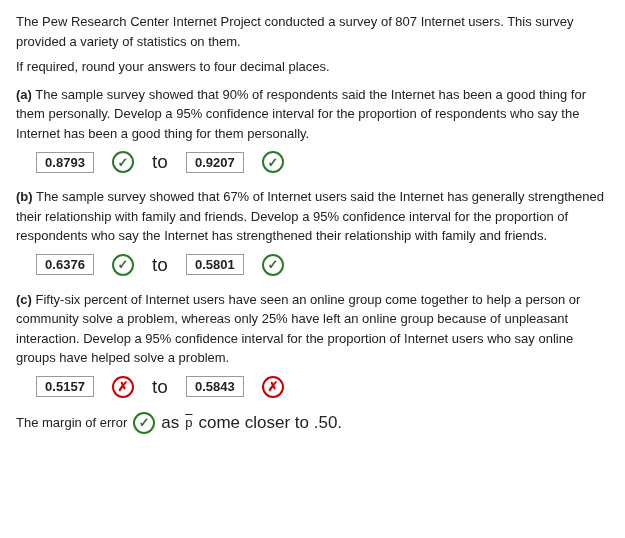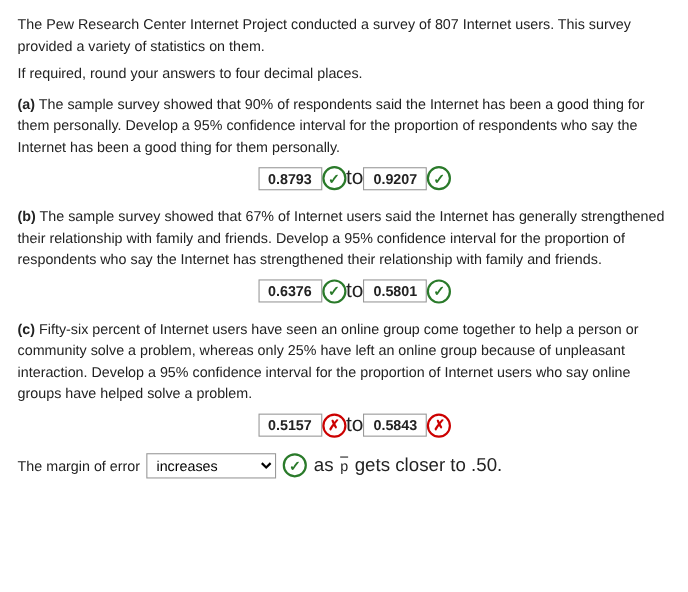--- a/index.html
+++ b/index.html
@@ -16,22 +16,21 @@
     .intro { margin-bottom: 6px; }
     .round-note { }
     .question-block { margin-bottom: 14px; }
     .question-label { font-weight: bold; }
     .question-text { display: inline; }
     .answer-row {
       display: flex;
       align-items: center;
       margin-top: 8px;
       margin-left: 20px;
-      gap: 0;
-      justify-content: center;
+      gap: 18px;
     }
     .answer-box {
       border: 1px solid #999;
       padding: 2px 6px;
       font-size: 13px;
       font-weight: bold;
       min-width: 58px;
       text-align: center;
       background: #fff;
     }
@@ -130,20 +129,18 @@
     <span class="x-icon">✗</span>
     <span class="to-label">to</span>
     <span class="answer-box">0.5843</span>
     <span class="x-icon">✗</span>
   </div>
 </div>
 
 <div class="question-block">
   <div class="dropdown-row">
     <span class="margin-label">The margin of error</span>
-    <select class="answer-select">
-    <option value="increases">increases</option><option value="decreases">decreases</option><option value="stays the same">stays the same</option></select>
     <span class="check-icon">✓</span>
     <span class="as-label">as</span>
     <span class="p-bar">p</span>
-    <span class="as-label">gets closer to .50.</span>
+    <span class="as-label">come closer to .50.</span>
   </div>
 </div>
 
 </body></html>

